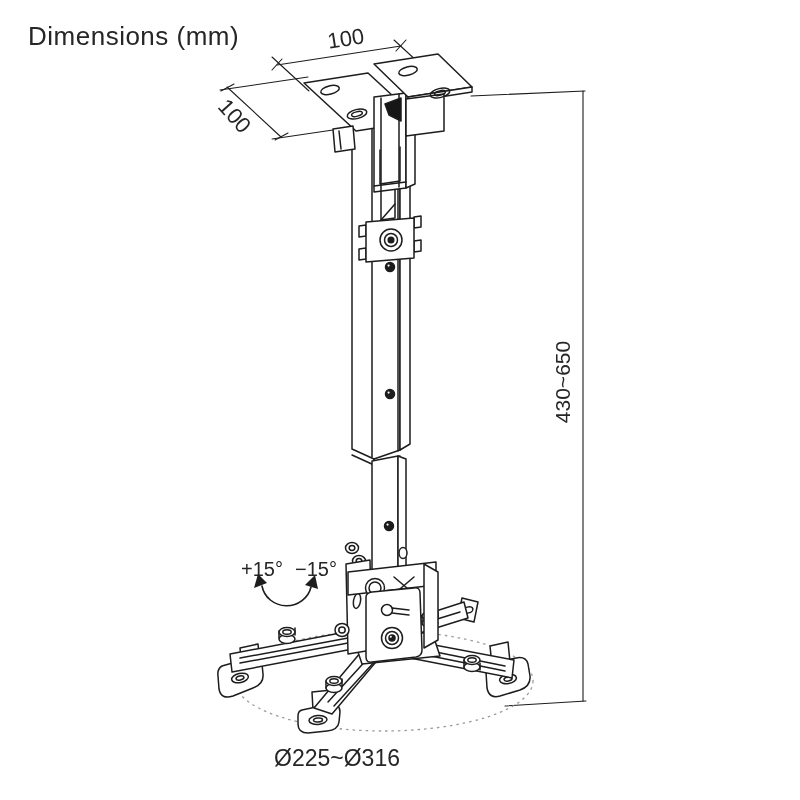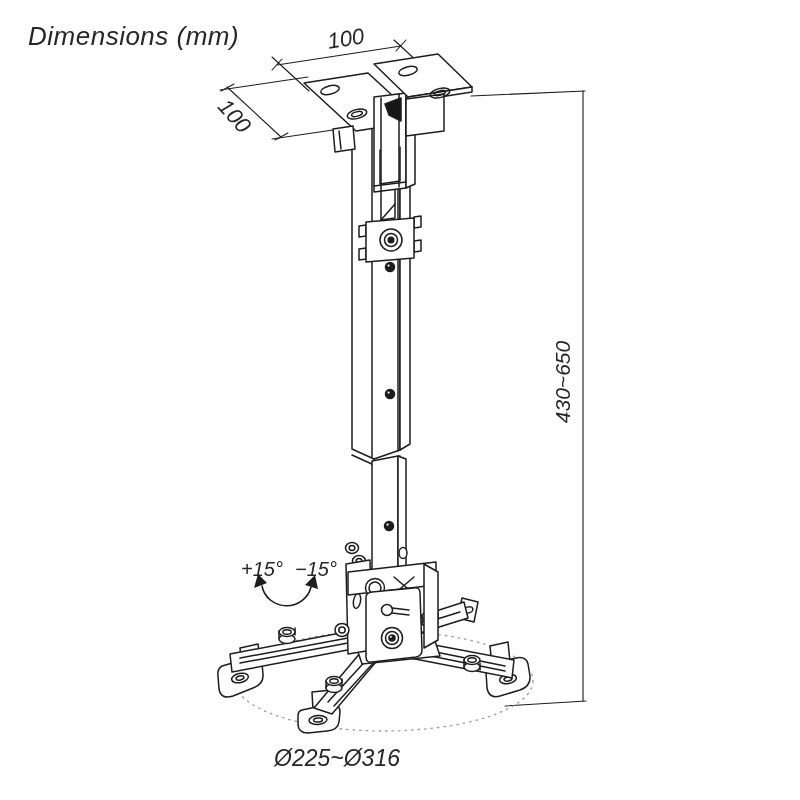--- a/index.html
+++ b/index.html
@@ -1,17 +1,17 @@
 <!DOCTYPE html>
 <html><head>
 <meta charset="utf-8">
 <style>
   html,body{margin:0;padding:0;background:#fff;}
   .stage{position:relative;width:800px;height:800px;background:#fff;overflow:hidden;
-         font-family:"Liberation Sans",sans-serif;font-style:italic;}
+         font-family:"Liberation Sans",sans-serif;}
   svg{display:block;}
   text{fill:#262626;font-family:"Liberation Sans",sans-serif;}
   .title-text{font-size:26px;letter-spacing:.5px;}
   .dim-text{font-size:22px;}
   .height-text{font-size:21px;}
   .tilt-text{font-size:20px;}
   .dia-text{font-size:23px;}
 </style>
 </head>
 <body>

